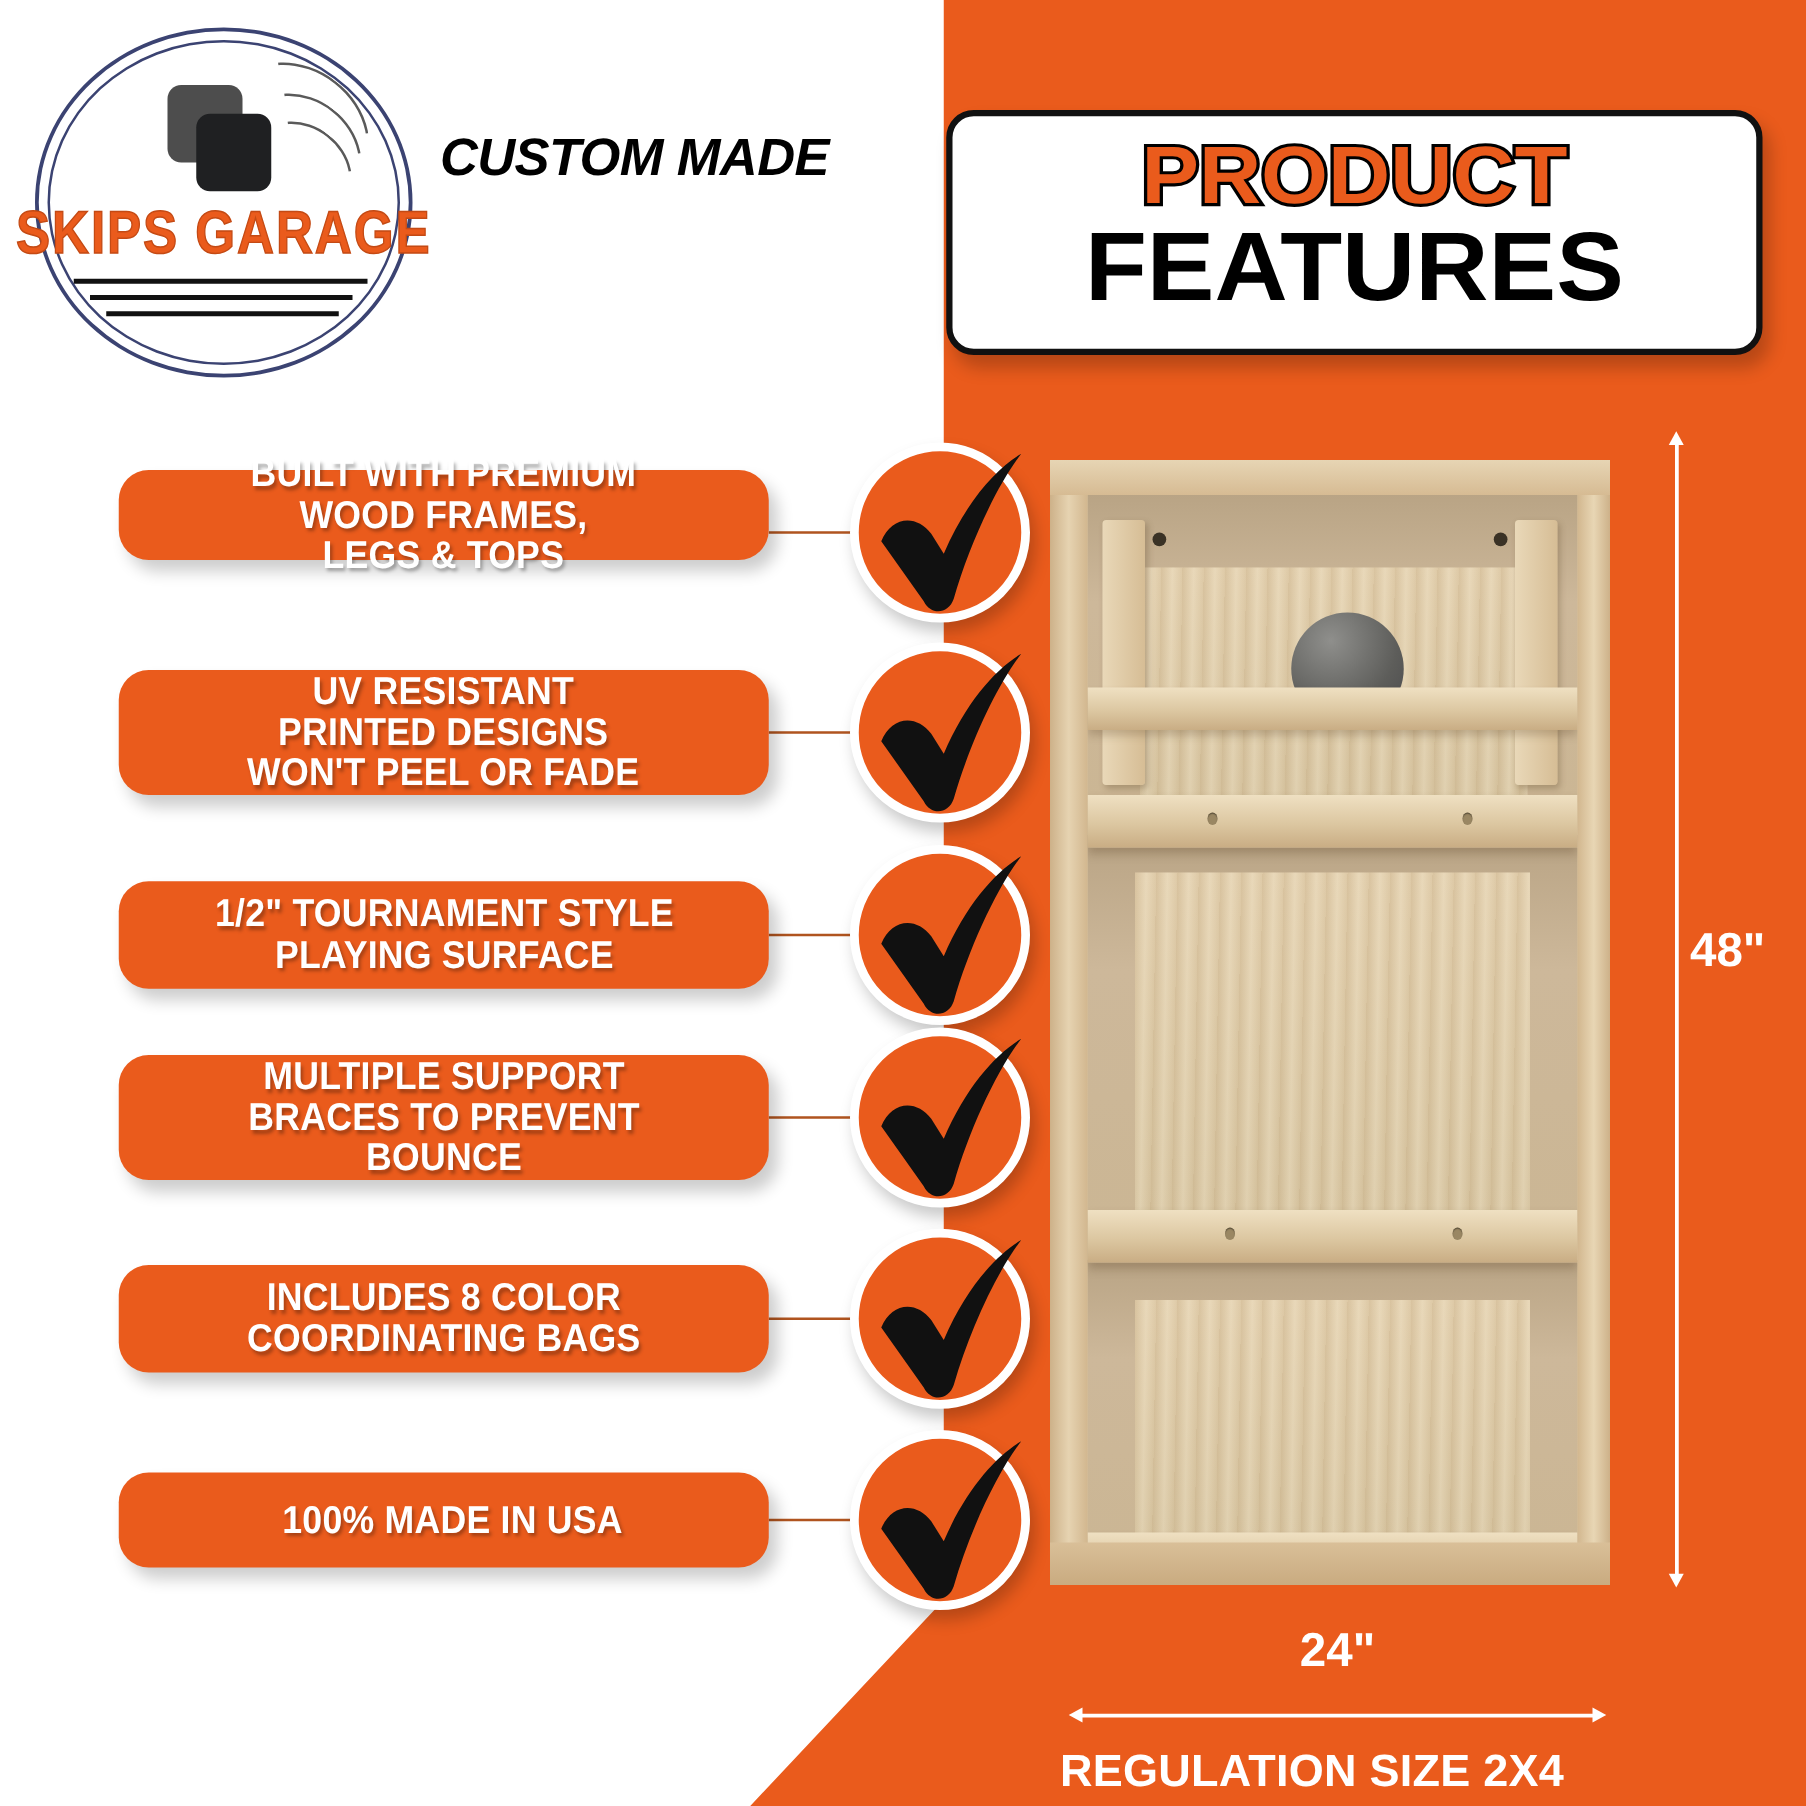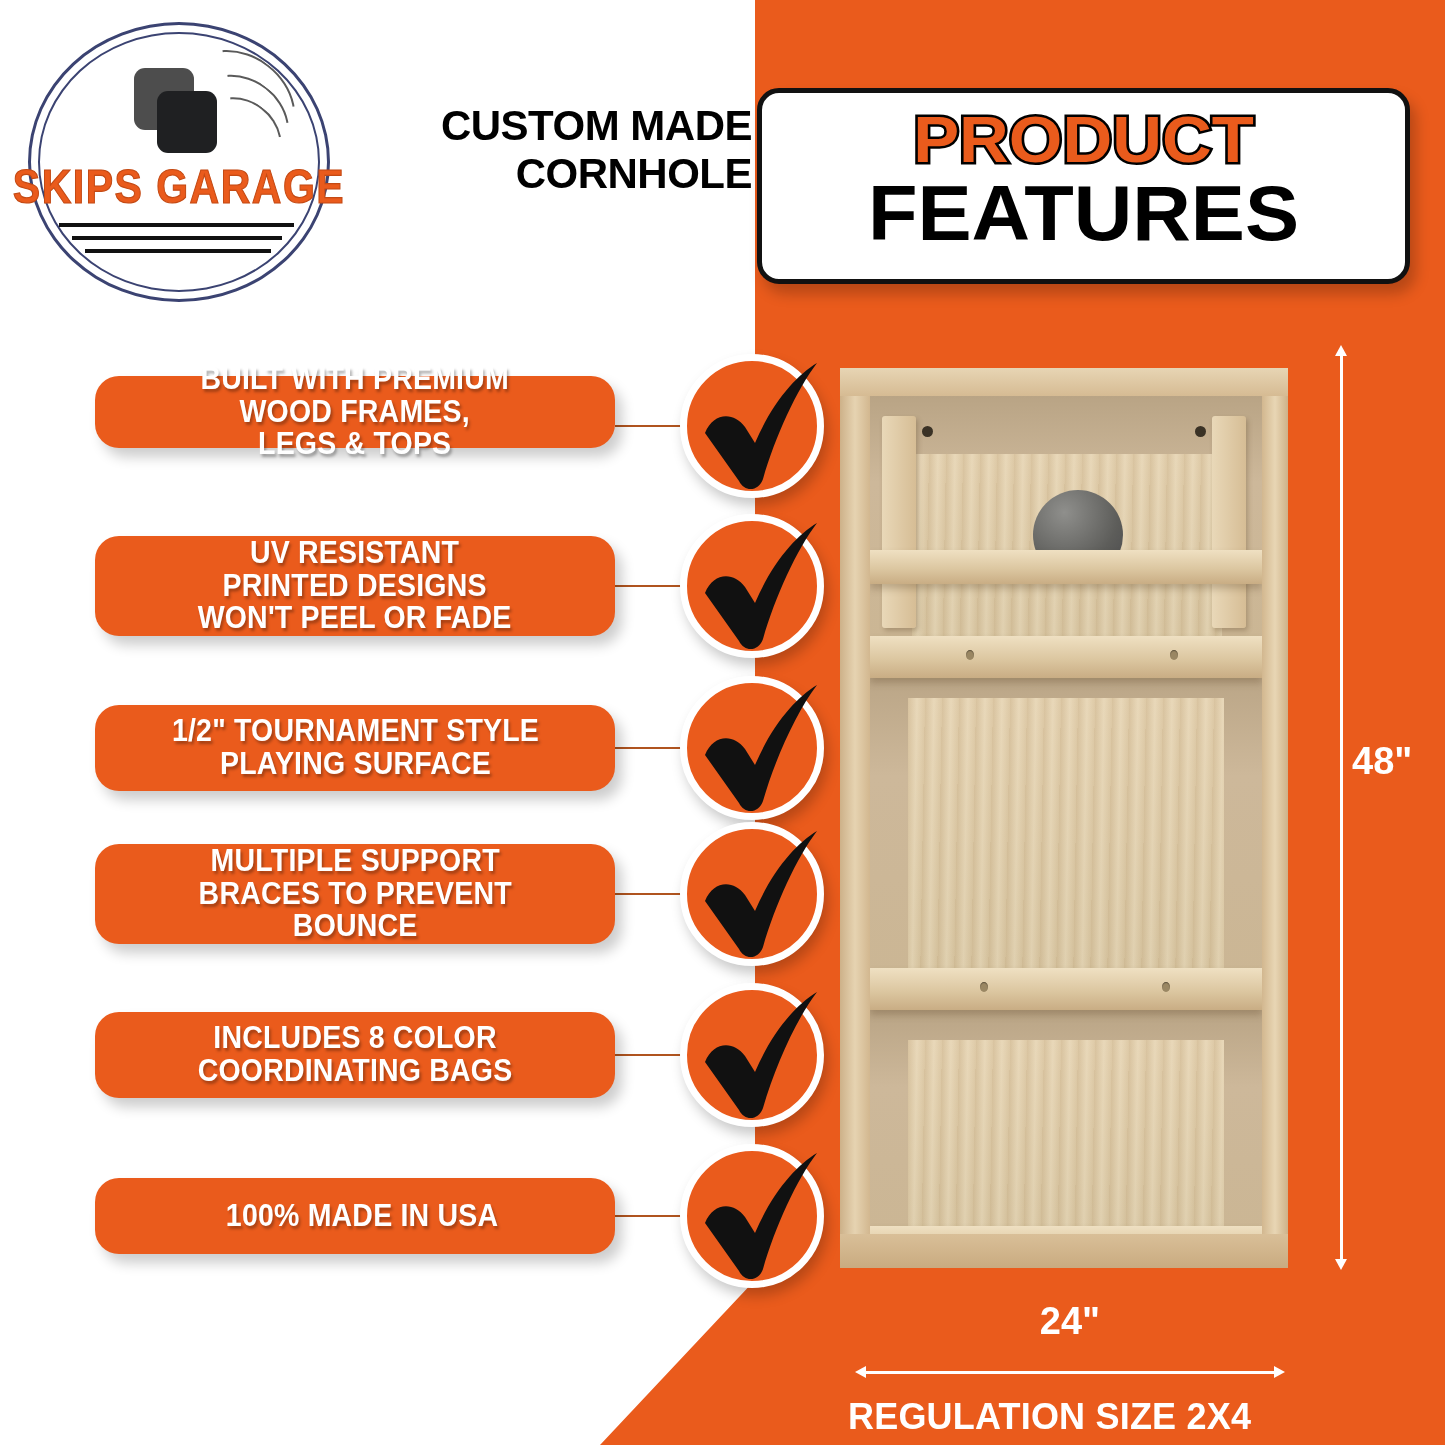--- a/index.html
+++ b/index.html
@@ -49,24 +49,25 @@
     transform:scaleY(1.18); transform-origin:center top;
   }
   .logo-rule{ position:absolute; height:4px; background:#111; }
   .logo-rule.r1{ left:45px; top:205px; width:235px; }
   .logo-rule.r2{ left:58px; top:218px; width:210px; }
   .logo-rule.r3{ left:71px; top:231px; width:186px; }
 
   
   #headline{
     position:absolute; left:352px; top:102px; width:400px;
-    text-align:right; color:#000;
+    text-align:left; color:#000;
     font-size:42px; font-weight:900; line-height:1.14;
     letter-spacing:-0.5px;
     z-index:5;
+    font-style:italic;
   }
   #headline div{ white-space:nowrap; }
 
   
   #pf-badge{
     position:absolute; left:757px; top:88px; width:653px; height:196px;
     background:#fff; border:5px solid #111; border-radius:22px;
     z-index:6; text-align:center;
     box-shadow:6px 10px 14px rgba(0,0,0,.22);
   }
@@ -222,21 +223,20 @@
   <div class="logo-arc a2"></div>
   <div class="logo-arc a3"></div>
   <div id="logo-wordmark">SKIPS GARAGE</div>
   <div class="logo-rule r1"></div>
   <div class="logo-rule r2"></div>
   <div class="logo-rule r3"></div>
 </div>
 
 <div id="headline">
   <div>CUSTOM MADE</div>
-  <div>CORNHOLE</div>
 </div>
 
 <div id="pf-badge">
   <div id="pf-product">PRODUCT</div>
   <div id="pf-features">FEATURES</div>
 </div>
 
 <div id="photo">
   <div class="ph-cavity" id="ph-cav1"></div>
   <div class="ph-cavity" id="ph-cav2"></div>

